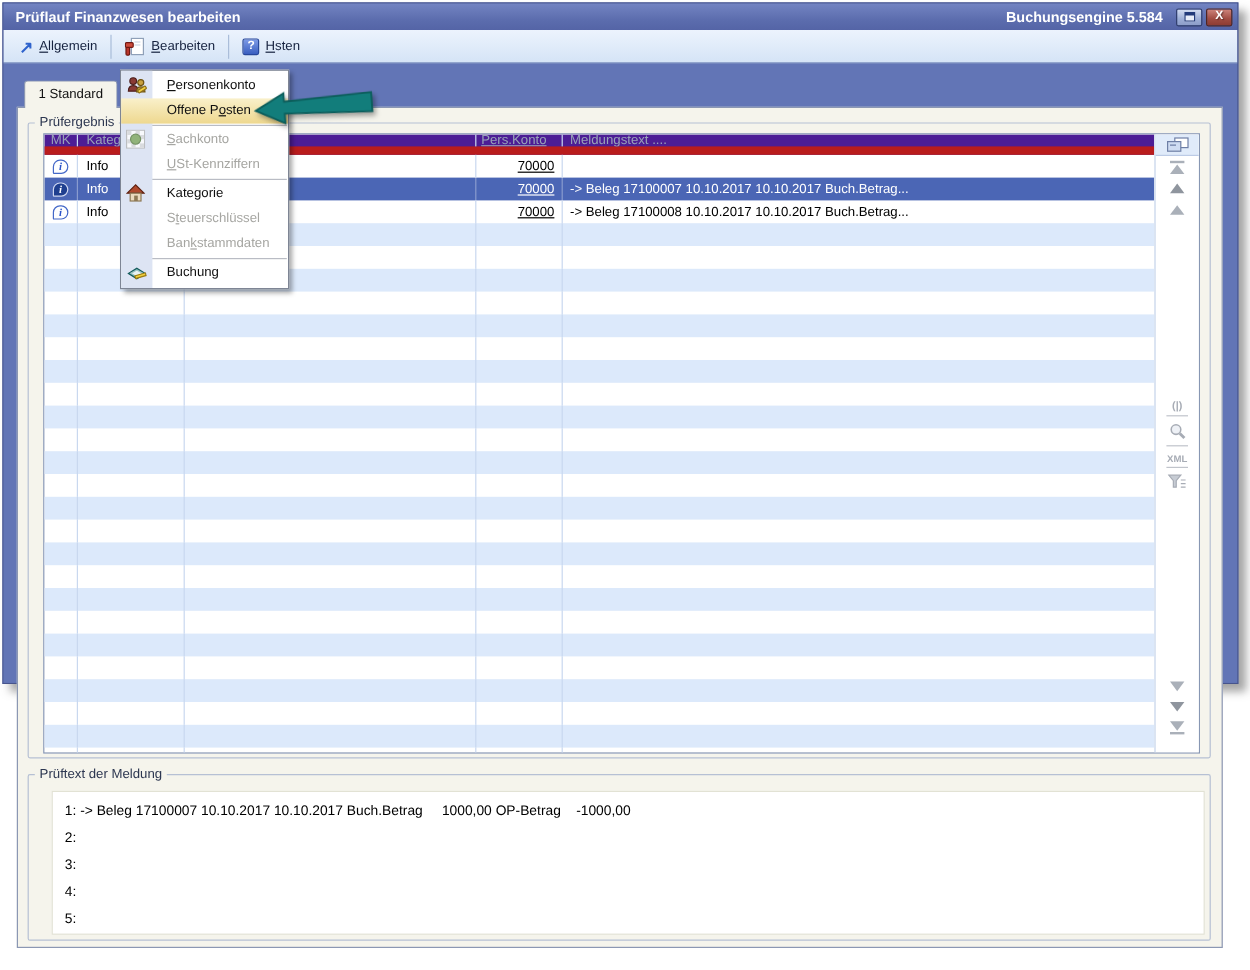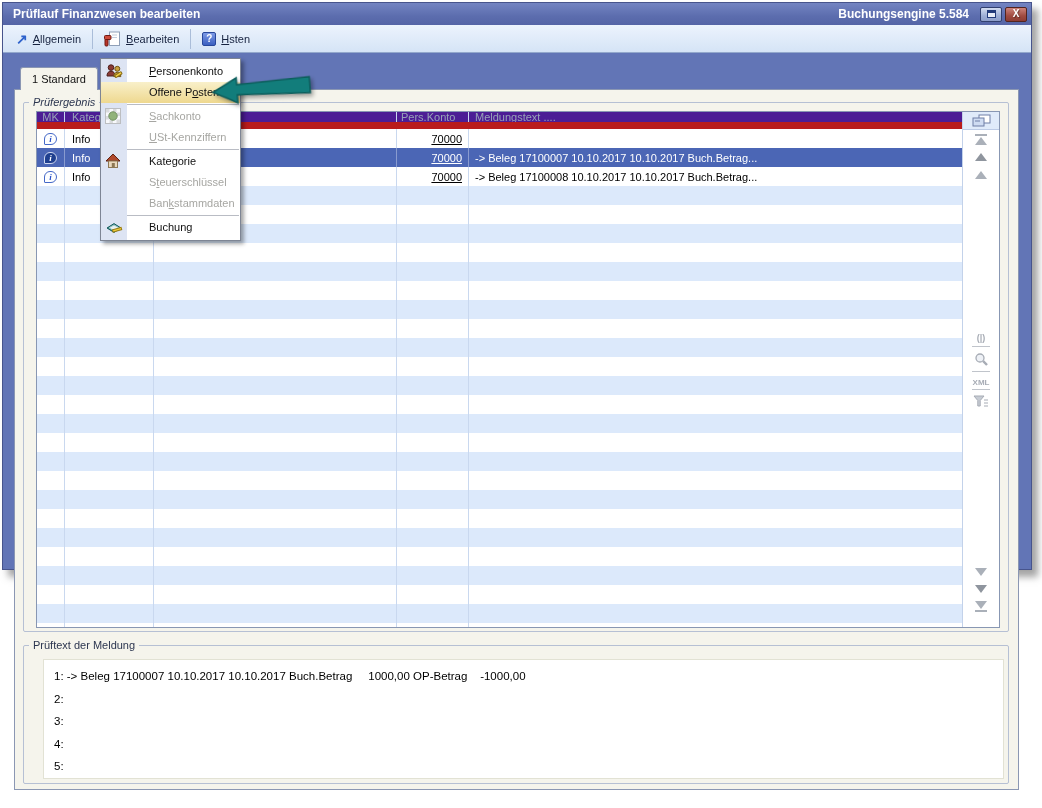--- a/index.html
+++ b/index.html
@@ -81,21 +81,21 @@
   .tri-dark.tri-down { border-top-color:#8f959e; }
   .hbar { width:12px; height:2px; background:#aab0b9; }
   .stack { display:flex; flex-direction:column; align-items:center; gap:1px; }
   .gray-txt { color:#a7acb5; font-size:9px; font-weight:bold; letter-spacing:0; }
   .mini-rule { position:absolute; left:9px; width:18px; height:1px; background:#c0c4cb; }
   
   .menu { position:absolute; left:97px; top:55px; width:141px; background:#fff;
           border:1px solid #7e8594; box-shadow:3px 3px 4px rgba(0,0,0,.35); z-index:50; padding:2px 0; }
   .menu-strip { position:absolute; left:0; top:0; bottom:0; width:26px; background:#dde4f3; }
   .m-item { position:relative; height:21px; line-height:21px; font-size:11px; color:#101010;
-            padding-left:48px; white-space:nowrap; cursor:default; }
+            padding-left:38px; white-space:nowrap; cursor:default; }
   .m-item.disabled { color:#a6a6a2; }
   .m-item.hl { background:linear-gradient(180deg,#f9f0ca,#eed88f); }
   .m-icon { position:absolute; left:4px; top:2px; width:18px; height:16px; }
   .m-sep { height:1px; background:#b9bcc4; margin:1px 1px; }
   
   .annot { position:absolute; left:207px; top:69px; z-index:60;
            filter:drop-shadow(2px 3px 2px rgba(0,0,0,.35)); transform:rotate(-4deg); }
   
   .msgbox-inner { position:absolute; left:4px; top:13px; right:4px; bottom:4px;
                   background:#fff; border:1px solid #e2e2d4; padding:5px 0 0 10px;margin-left:15px; }
@@ -141,21 +141,21 @@
     </span>
   </div>
 
   <div class="bodyarea">
     <div class="tab">
       <span>1 Standard</span>
     </div>
 
     <div class="panel">
 
-      <span class="gb-legend" style="left:14px; top:6px;font-style:italic;">Prüfergebnis</span>
+      <span class="gb-legend" style="left:14px; top:6px;">Prüfergebnis</span>
       <div class="groupbox" style="left:8px; top:12px; width:986px; height:530px;"></div>
 
       <div class="grid">
         <div class="grid-data" id="gridData">
             <div class="g-head">
               <div class="cell c0">MK</div>
               <div class="cell c1">Kategorie</div>
               <div class="cell c2"></div>
               <div class="cell c3">Pers.Konto</div>
               <div class="cell c4">Meldungstext ....</div>

